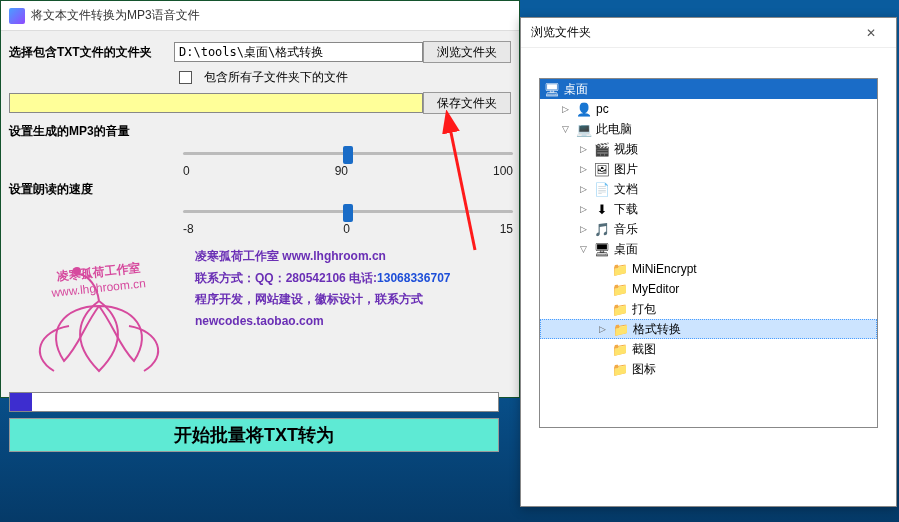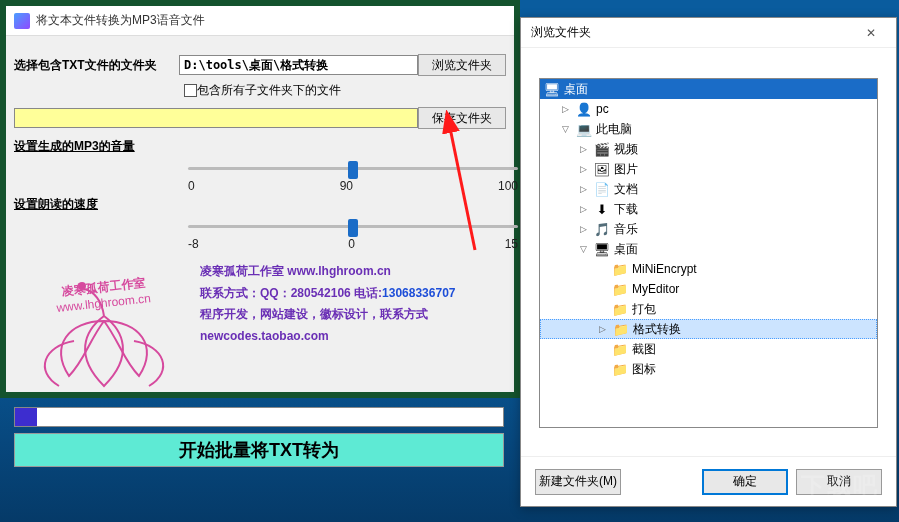--- a/index.html
+++ b/index.html
@@ -1,34 +1,34 @@
 <!DOCTYPE html>
 <html><head>
 <meta charset="utf-8">
 <style>
 * { box-sizing: border-box; margin: 0; padding: 0; font-family: "Microsoft YaHei", SimSun, sans-serif; font-size: 12px; }
 body { width: 899px; height: 522px; background: linear-gradient(to bottom, #0a5c9e 0%, #0a5c9e 60%, #053a68 100%); position: relative; overflow: hidden; }
 
 
-.main-window { position: absolute; left: 0; top: 0; width: 520px; height: 398px; background: #f0f0f0; border: 6px solid #14532d; }
+.main-window { position: absolute; left: 0; top: 0; width: 520px; height: 398px; background: #f0f0f0; border: 1px solid #14532d; }
 .titlebar { height: 30px; background: #fff; border-bottom: 1px solid #ddd; display: flex; align-items: center; padding: 0 8px; gap: 6px; }
 .titlebar-icon { width: 16px; height: 16px; background: linear-gradient(135deg, #4a9eff, #8f4aff); border-radius: 2px; }
 .titlebar-text { color: #333; }
 .main-body { padding: 10px 8px; }
 
-.row { display: flex; align-items: center; margin-bottom: 6px; min-height: 22px; margin-top: 8px; }
+.row { display: flex; align-items: center; margin-bottom: 6px; min-height: 22px; }
 .label { width: 165px; font-weight: bold; }
-.path-input { flex: 1; height: 20px; padding: 1px 4px; border: 1px solid #888; background: #fff; font-family: monospace; font-weight: bold; }
+.path-input { flex: 1; height: 20px; padding: 1px 4px; border: 1px solid #888; background: #fff; font-family: monospace; }
 .path-input.yellow { background: #ffff99; }
 .btn { width: 88px; height: 22px; background: #e8e8e8; border: 1px solid #999; cursor: pointer; text-align: center; line-height: 20px; }
 
-.checkbox-row { display: flex; align-items: center; gap: 0; margin-left: 170px; margin-bottom: 6px; }
+.checkbox-row { display: flex; align-items: center; gap: 12px; margin-left: 170px; margin-bottom: 6px; }
 .checkbox { width: 13px; height: 13px; border: 1px solid #555; background: #fff; }
 
-.slider-row { margin-top: 0; margin-bottom: 2px; text-decoration: underline; }
+.slider-row { margin-top: 0; margin-bottom: 2px; }
 .slider-track { position: relative; height: 20px; width: 330px; margin-left: 174px; }
 .track-line { position: absolute; left: 0; right: 0; top: 8px; height: 3px; background: #bbb; border-radius: 2px; }
 .thumb { position: absolute; top: 2px; width: 10px; height: 18px; background: #1a6cc7; border-radius: 2px; transform: translateX(-50%); }
 .scale-labels { display: flex; justify-content: space-between; width: 330px; margin-left: 174px; font-size: 11px; color: #222; }
 
 .info-block { margin-top: 10px; display: flex; gap: 6px; }
 .logo { width: 180px; height: 140px; position: relative; }
 .logo svg { width: 100%; height: 100%; }
 .info-text { color: #6a2fb5; font-weight: bold; line-height: 1.8; }
 .info-text .orange { color: #1d4ed8; }
@@ -234,22 +234,15 @@
             <span>截图</span>
           </div>
           <div class="tree-row" style="padding-left: 58px;">
             <span class="tri"></span>
             <span class="ico folder-ico">📁</span>
             <span>图标</span>
           </div>
         </div>
     </div>
   </div>
-  <div class="dialog-footer">
-    <button class="footer-btn">新建文件夹(M)</button>
-    <div style="display:flex;gap:8px">
-      <button class="footer-btn primary">确定</button>
-      <button class="footer-btn">取消</button>
-    </div>
-  </div>
 </div>
 
 <div class="watermark">下载吧</div>
 
 </body></html>

